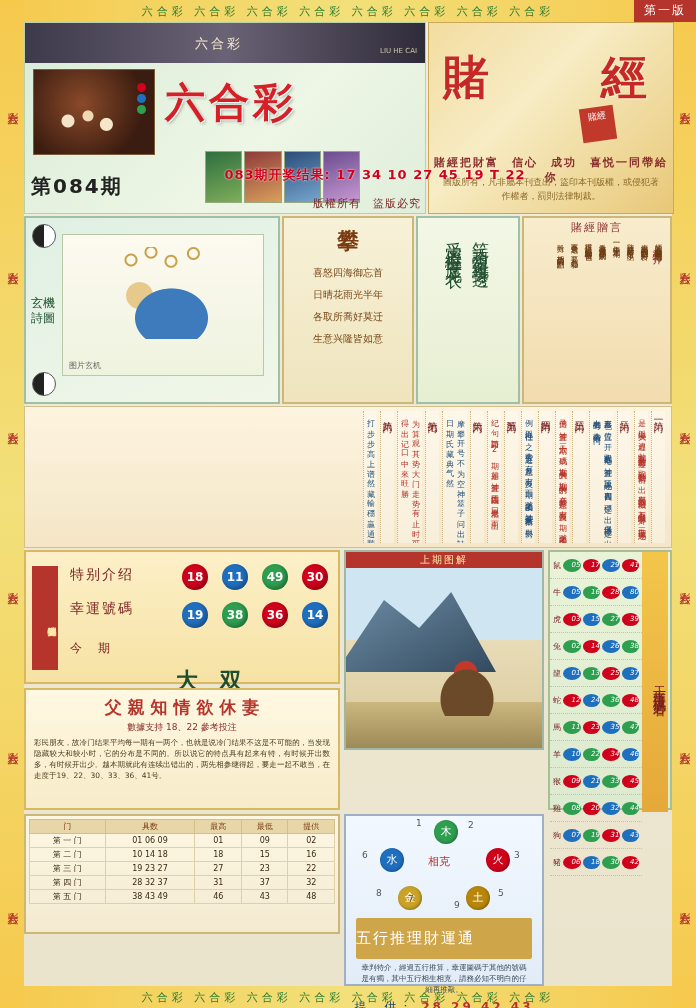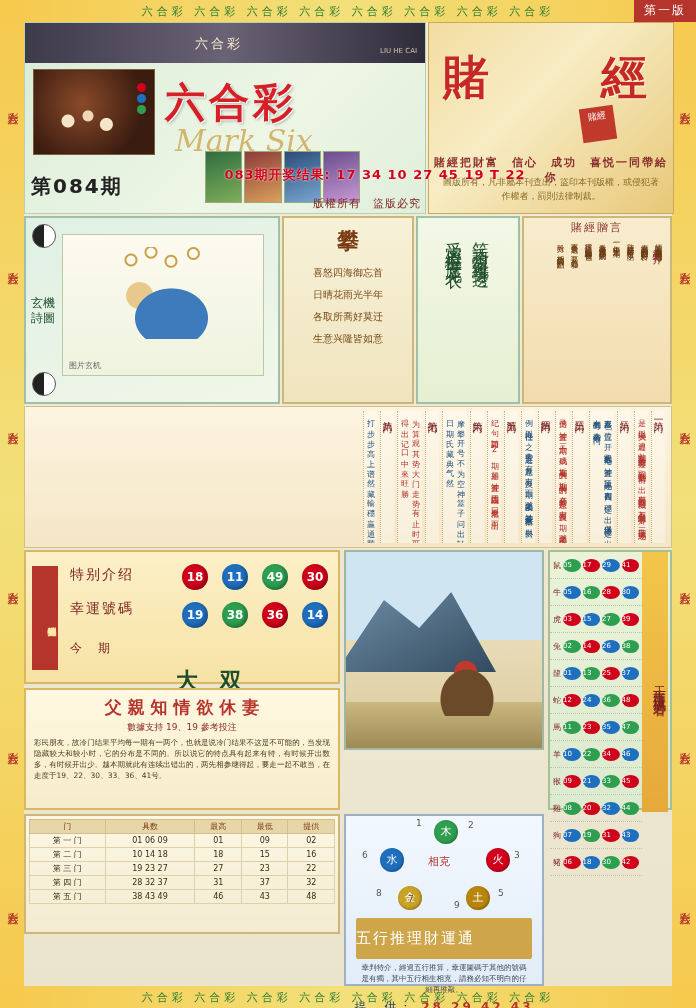--- a/index.html
+++ b/index.html
@@ -282,21 +282,21 @@
     background:linear-gradient(180deg,#eaf3d8,#dcead0);
     border:2px solid #a8bf92;box-sizing:border-box;
   }
   .zodiac-row{
     display:flex;align-items:center;gap:2px;height:24px;padding:1px 3px;
     border-bottom:1px dotted #b7c8a5;font-size:8px;color:#2f4a2a;
   }
   .zodiac-row .zname{width:14px;text-align:center;color:#7a1f1f;}
   .mini{
     width:35px;height:13px;border-radius:50%;color:#fff;font-size:7px;
-    line-height:13px;text-align:left;
+    line-height:13px;text-align:right;font-style:italic;
   }
   .banner-v{
     position:absolute;right:2px;top:0;width:26px;height:260px;
     background:linear-gradient(180deg,#f3c64a,#e5a93a);
     color:#7a1f1f;font-size:13px;writing-mode:vertical-rl;
     text-orientation:upright;text-align:center;padding-top:6px;box-sizing:border-box;
     letter-spacing:2px;
   }
   
   .row5{position:absolute;left:0;top:792px;width:648px;height:172px;}
@@ -368,21 +368,20 @@
       </div>
       <div class="mast-photo">
         <div class="balls"></div>
       </div>
       <div class="mast-dots">
         <i style="background:#d0021b"></i>
           <i style="background:#1f6fbf"></i>
           <i style="background:#2e9e4f"></i>
       </div>
       <div class="mast-title">六合彩</div>
-      <div class="mast-sub">Mark Six</div>
       <div class="mast-thumbs">
         <div class="t1"></div>
           <div class="t2"></div>
           <div class="t3"></div>
           <div class="t4"></div>
       </div>
       <div class="mast-copy">版權所有　盜版必究</div>
       <div class="issue-no">第084期</div>
     </div>
 
@@ -474,25 +473,26 @@
         <div class="ball" style="left:276px;top:12px;background:#d0021b">30</div>
 
         <div class="ball" style="left:156px;top:50px;background:#1f6fbf">19</div>
         <div class="ball" style="left:196px;top:50px;background:#2e9e4f">38</div>
         <div class="ball" style="left:236px;top:50px;background:#d0021b">36</div>
         <div class="ball" style="left:276px;top:50px;background:#1f6fbf">14</div>
       </div>
 
       <div class="story">
         <h3>父 親 知 情 欲 休 妻</h3>
-        <div class="sup">數據支持 19、19 參考投注</div>
+        <div class="sup">數據支持 18、22 參考投注</div>
         <p>彩民朋友，故冷门结果平均每一期有一两个，也就是说冷门结果不这是不可能的，当发现隐藏较大和较小时，它的分布是不同的。所以说它的特点具有起来有特，有时候开出数多，有时候开出少。越本期就此有连续出错出的，两先相参继得起，要走一起不敢当，在走度于19、22、30、33、36、41号。</p>
       </div>
 
       <div class="mountain">
+        <div class="hdr">上期图解</div>
         <div class="peak"></div>
         <div class="ground"></div>
         <div class="rider"></div>
       </div>
 
       <div class="right-table">
         <div style="padding-right:28px">
           <div class="zodiac-row">
             <span class="zname">鼠</span>
             <span class="mini" style="background:#2e9e4f">05</span>

